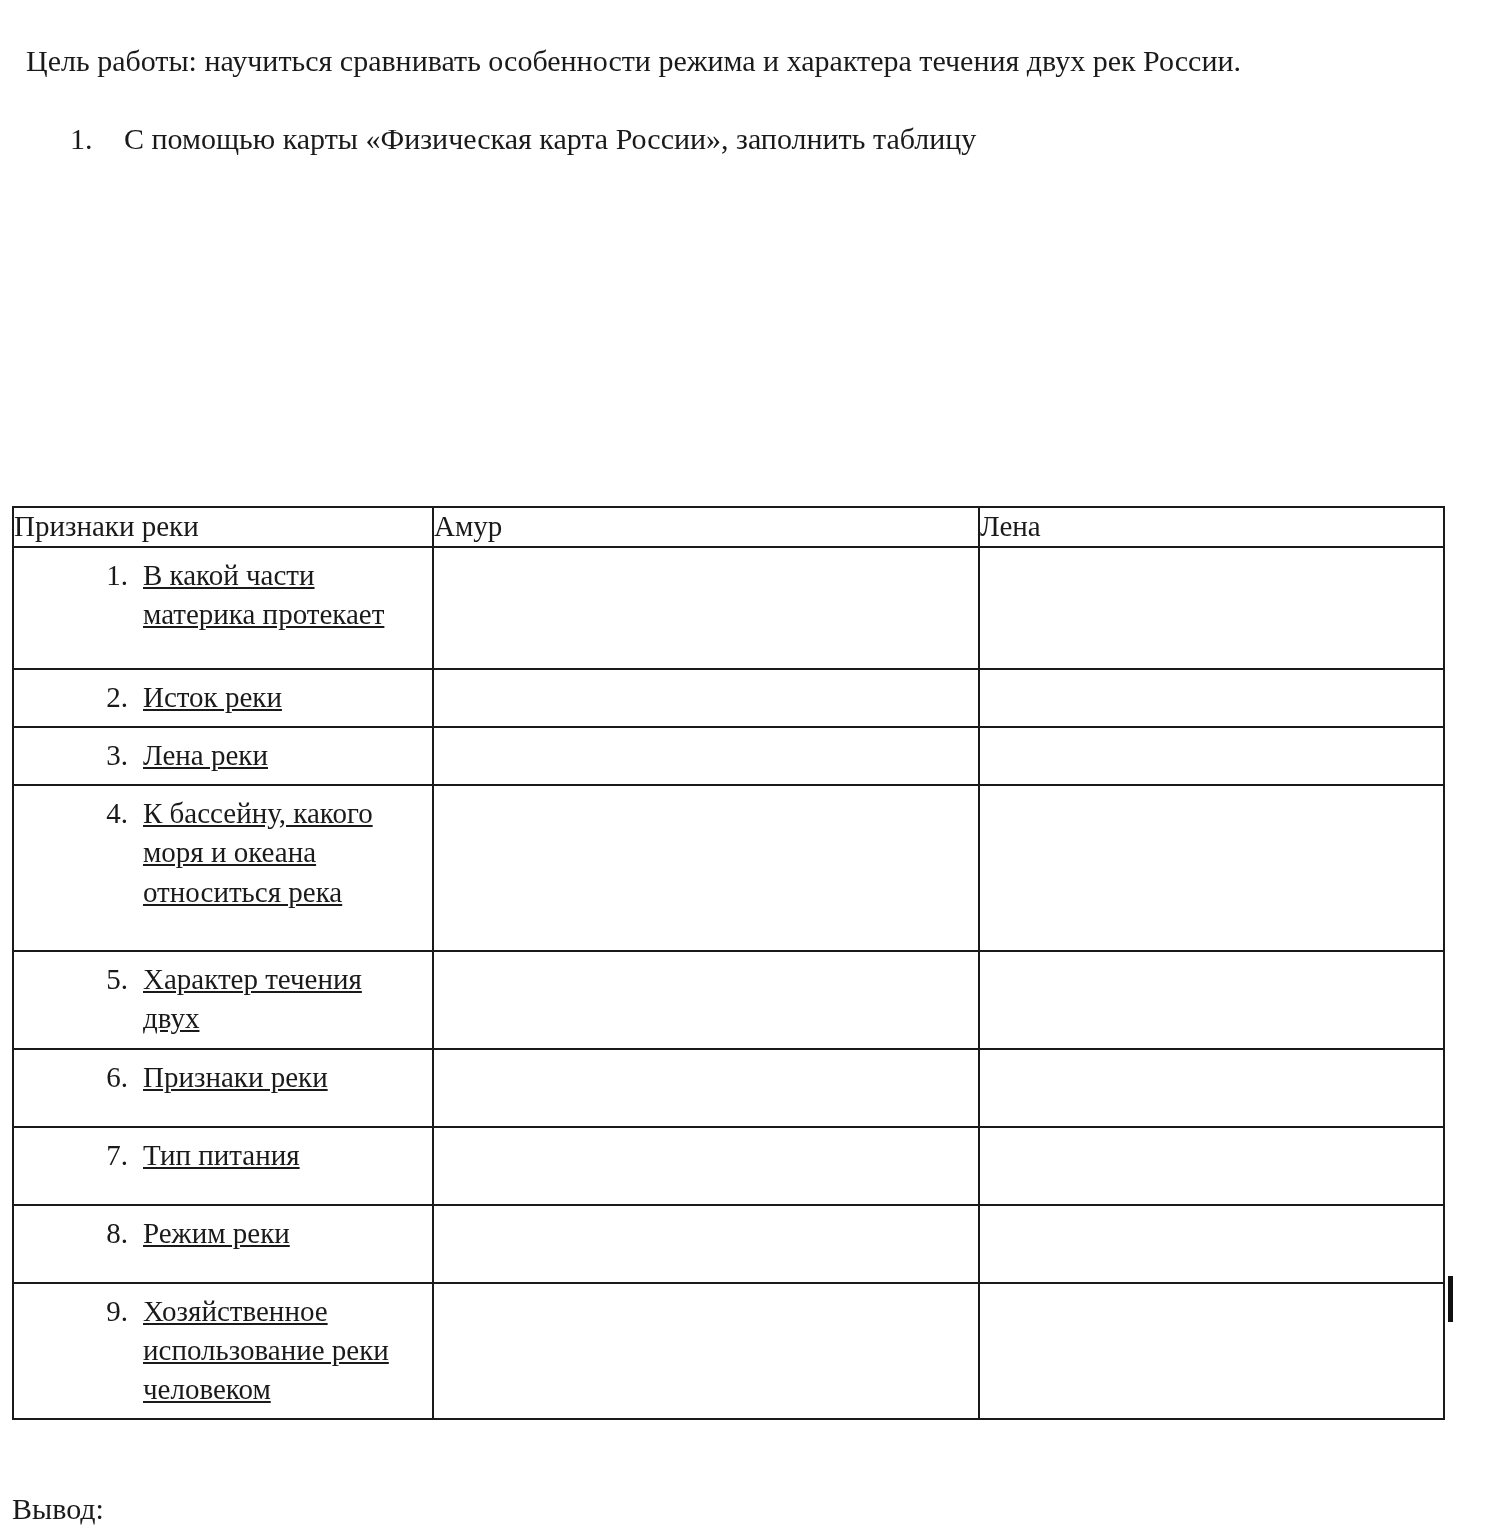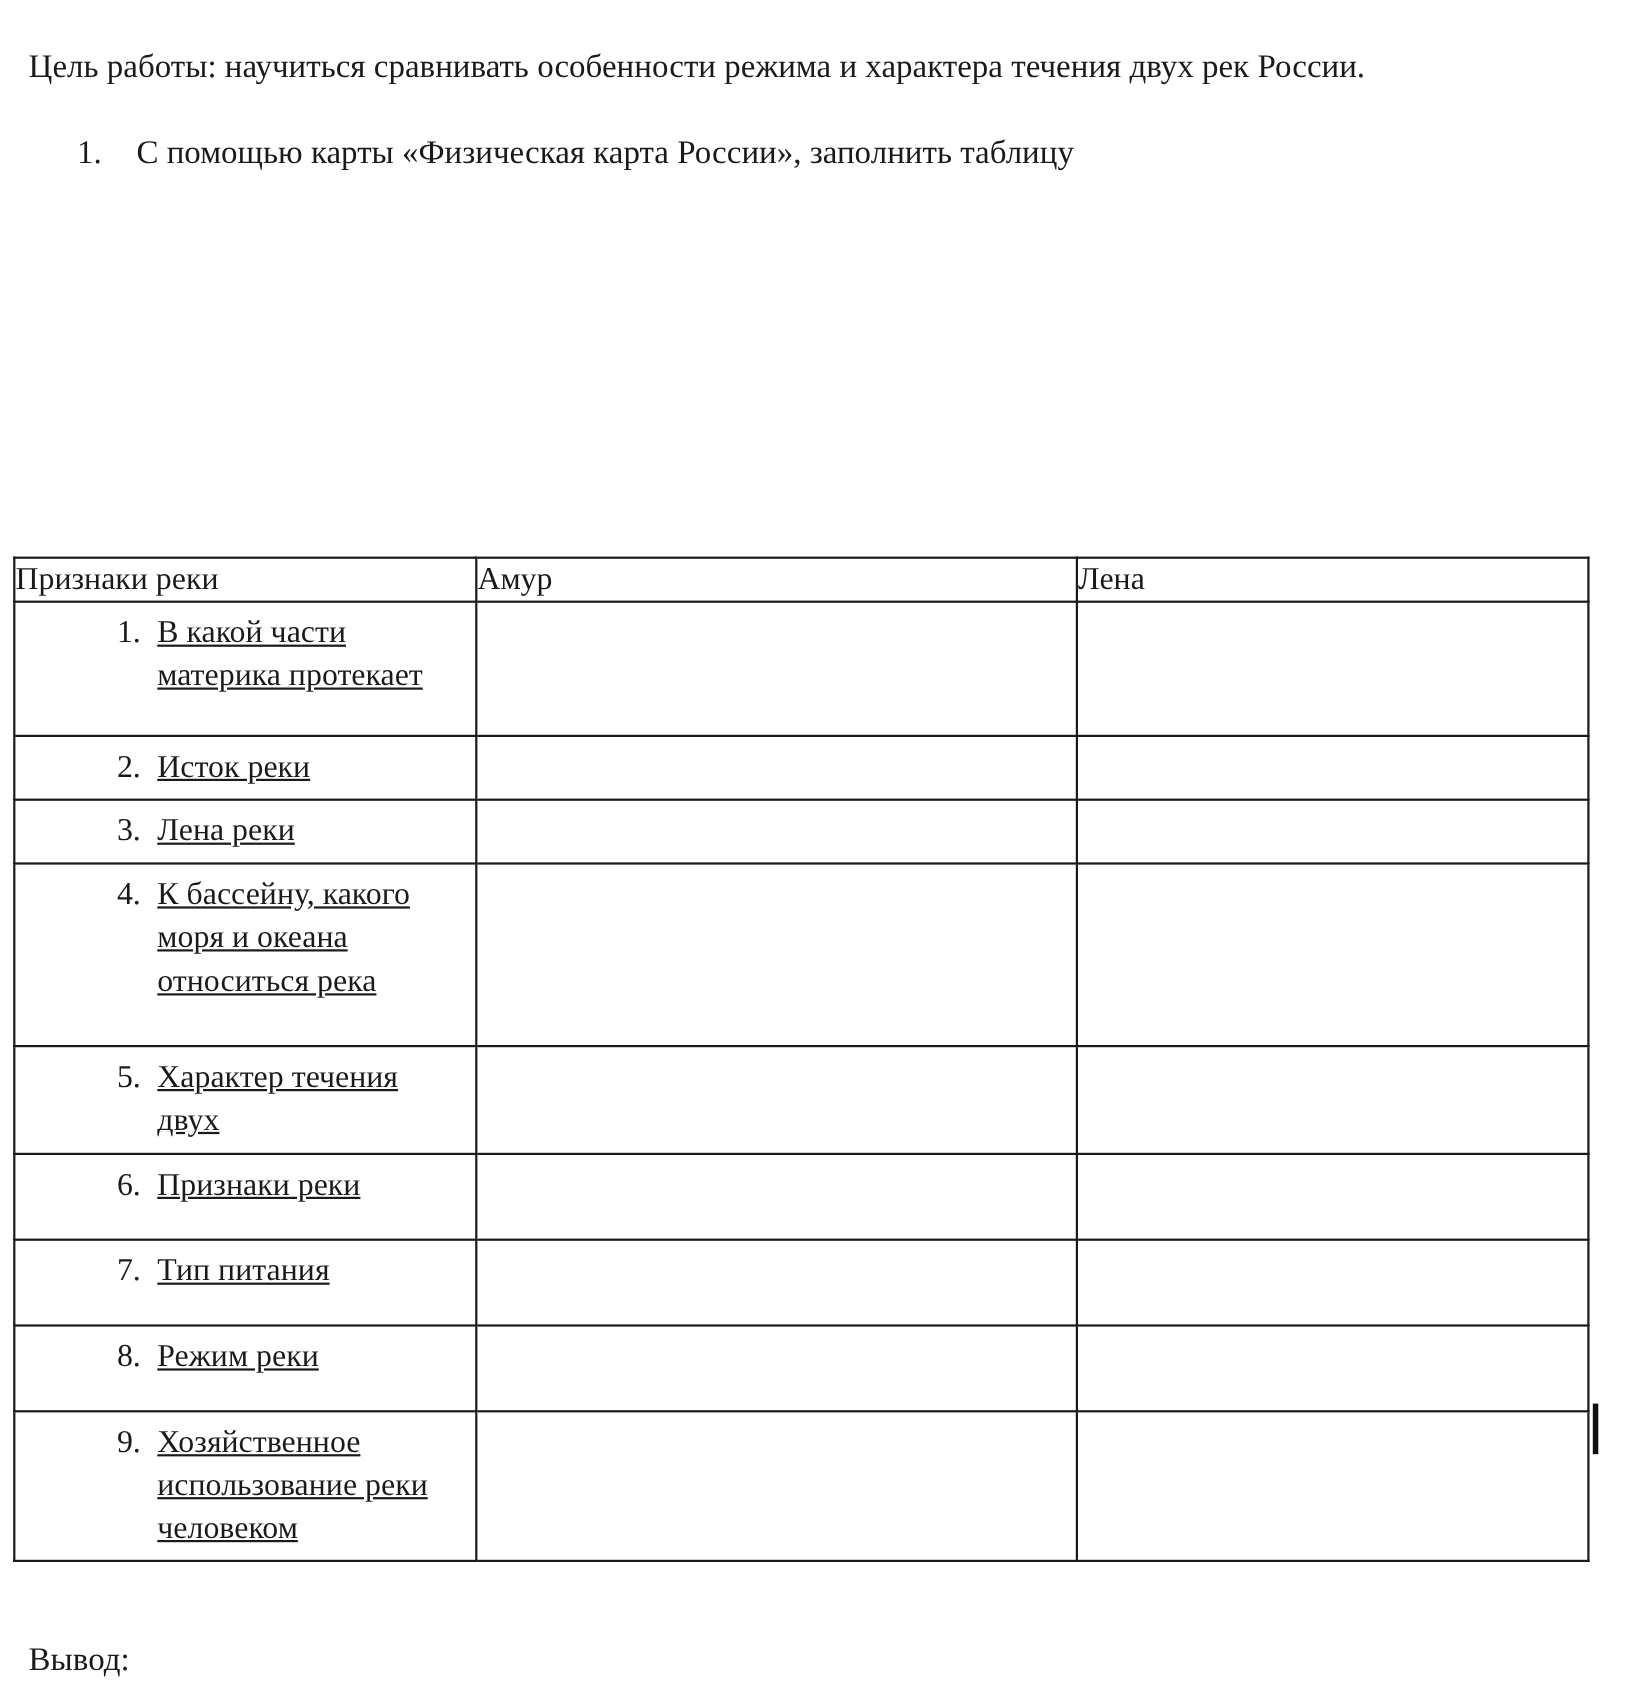--- a/index.html
+++ b/index.html
@@ -53,21 +53,21 @@
     margin-top: 38px;
   }
   .para-steps {
     margin-top: 38px;
   }
   .para-conclusion {
     margin-top: 0;
     position: absolute;
     left: 0;
     top: 1448px;
-    padding-left: 26px;
+    padding-left: 12px;
   }
 
   
   .steps-list {
     margin: 34px 0 0 0;
     padding: 0;
     list-style: none;
   }
   .steps-list > li {
     font-size: 30px;

